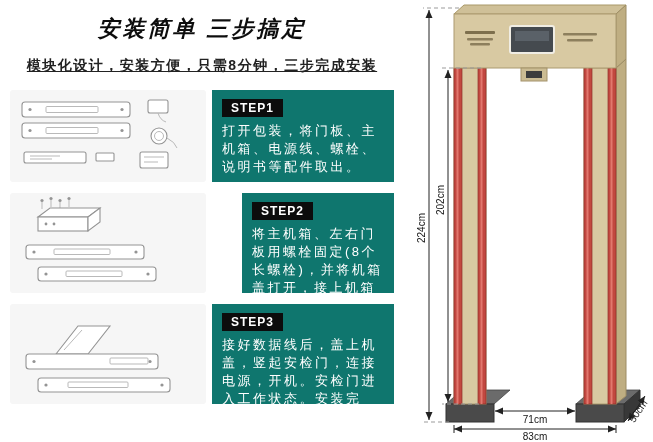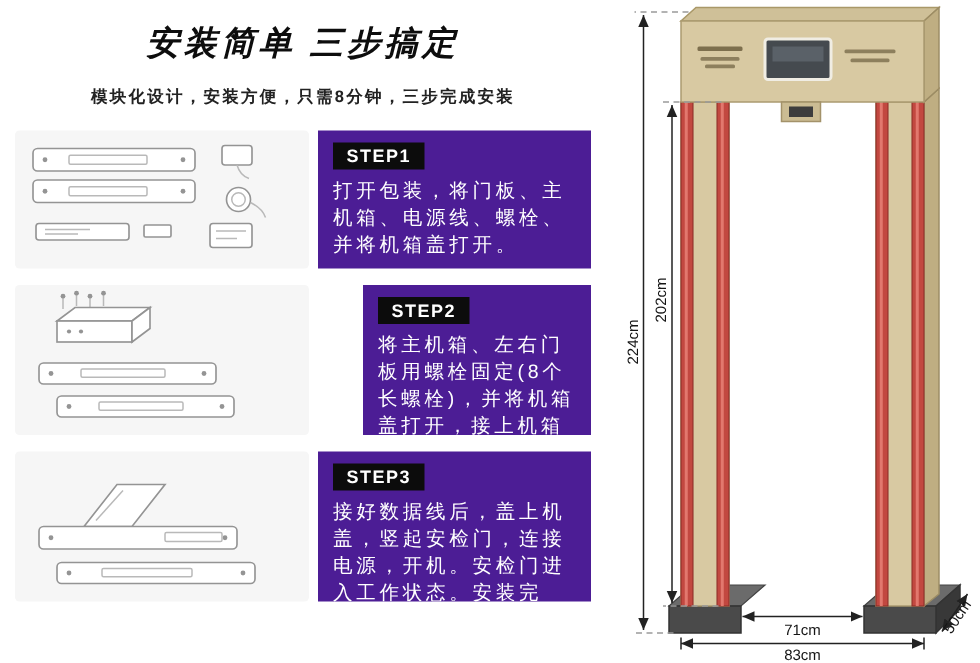--- a/index.html
+++ b/index.html
@@ -3,33 +3,33 @@
 <meta charset="utf-8">
 <style>
   * { margin:0; padding:0; box-sizing:border-box; }
   html,body { background:#fff; }
   body { font-family:"Liberation Sans","DejaVu Sans",sans-serif; }
   .page { position:relative; width:653px; height:442px; background:#fff; overflow:hidden; }
 
   
   .left { position:absolute; left:0; top:0; width:402px; height:442px; padding:14px 8px 0 10px; }
   .title { text-align:center; font-size:22px; font-weight:bold; letter-spacing:3px; color:#0d0d0d;font-style:italic; }
-  .subtitle { text-align:center; font-size:11px; font-weight:bold; letter-spacing:1.5px; color:#222; margin-top:13px; }
+  .subtitle { text-align:center; font-size:14px; font-weight:bold; letter-spacing:1.5px; color:#222; margin-top:13px;text-decoration:underline; }
   .steps { margin-top:15px; display:flex; flex-direction:column; gap:11px; }
   .step-row { display:flex; gap:6px; }
   .step-row.r1 { height:92px; }
   .step-row.r2 { height:100px;gap:36px; }
   .step-row.r3 { height:100px; }
   .illus { width:196px; flex:none; background:#f6f6f6; border-radius:3px;
            display:flex; align-items:center; justify-content:center; overflow:hidden; }
   .illus svg { display:block; }
   .ln { stroke:#949494; stroke-width:1.1; fill:#fff; }
   .ln2 { stroke:#b9b9b9; stroke-width:1; fill:none; }
   .dot { fill:#949494; }
-  .step-box { flex:1; background:#4c1d95; color:#fff; padding:8px 10px; overflow:hidden; }
+  .step-box { flex:1; background:#0f766e; color:#fff; padding:8px 10px; overflow:hidden; }
   .step-chip { display:inline-block; background:#0c0c0c; color:#fff; font-size:12px; font-weight:bold;
                letter-spacing:1px; padding:2px 9px; margin-bottom:5px; }
   .step-text { font-size:13px; line-height:1.38; letter-spacing:2.5px; }
 
   
   .right { position:absolute; left:409px; top:0; width:244px; height:442px; }
   .right svg { display:block; }
   .right text { font-family:"Liberation Sans","DejaVu Sans",sans-serif; fill:#151515; font-size:10px; }
   .dim { stroke:#222; stroke-width:1; fill:none; }
   .ext { stroke:#9b9b9b; stroke-width:1; stroke-dasharray:4 3; fill:none; }
@@ -71,21 +71,21 @@
               <line class="ln2" x1="20" y1="69" x2="42" y2="69"></line>
               <rect class="ln" x="86" y="63" width="18" height="8" rx="1"></rect>
               <rect class="ln" x="130" y="62" width="28" height="16" rx="2"></rect>
               <line class="ln2" x1="134" y1="67" x2="154" y2="67"></line>
               <line class="ln2" x1="134" y1="72" x2="148" y2="72"></line>
             </g>
           </svg>
         </div>
         <div class="step-box">
           <span class="step-chip">STEP1</span>
-          <div class="step-text">打开包装，将门板、主机箱、电源线、螺栓、并将机箱盖打开。</div>
+          <div class="step-text">打开包装，将门板、主机箱、电源线、螺栓、说明书等配件取出。</div>
         </div>
       </div>
 
       <div class="step-row r2">
         <div class="illus">
           <svg width="196" height="100" viewBox="0 0 196 100">
             <g>
               <line class="ln2" x1="32" y1="9" x2="32" y2="16"></line>
                 <circle class="dot" cx="32" cy="7.5" r="1.6"></circle>
               <line class="ln2" x1="41" y1="7" x2="41" y2="14"></line>

